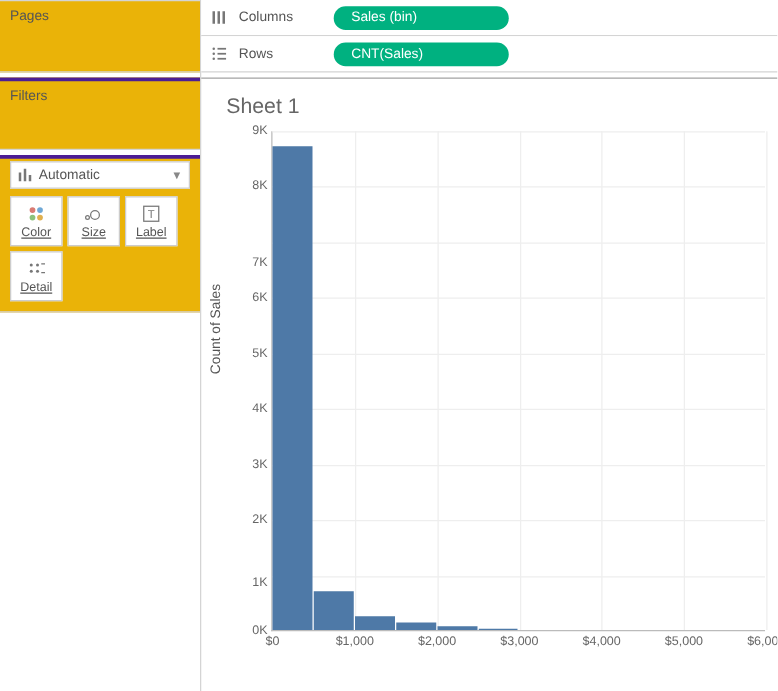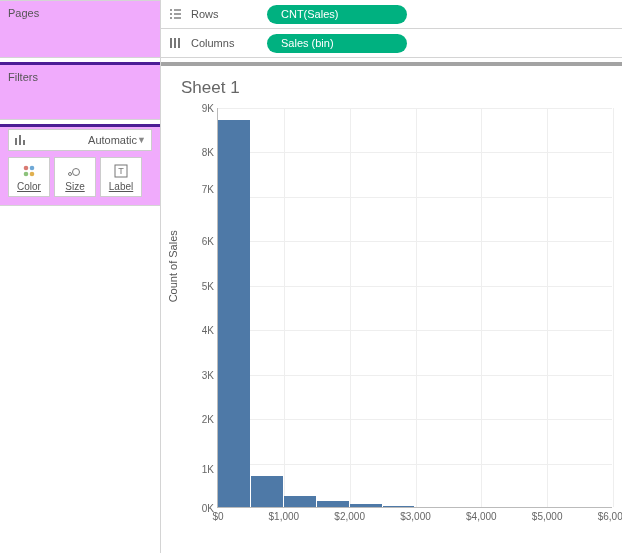--- a/index.html
+++ b/index.html
@@ -1,41 +1,41 @@
 <!DOCTYPE html>
 <html><head>
 <meta charset="utf-8">
 <style>
   * { box-sizing: border-box; margin: 0; padding: 0; font-family: -apple-system, BlinkMacSystemFont, "Segoe UI", Arial, sans-serif; }
   body { width: 622px; height: 553px; background: #fff; font-size: 11px; color: #666; overflow: hidden; }
   .app { display: flex; width: 100%; height: 100%; }
   .left-col { width: 161px; border-right: 1px solid #d4d4d4; display: flex; flex-direction: column; }
-  .card { border: 1px solid #d4d4d4; border-left: none; border-right: none; margin-bottom: 4px; background: #f0abfc; }
+  .card { border: 1px solid #d4d4d4; border-left: none; border-right: none; margin-bottom: 4px; background: #eab308; }
   .card + .card { border-top: 3px solid #4c1d95; }
   .card-title { padding: 6px 8px; font-size: 11px; color: #555; }
   .pages { height: 58px; }
   .filters { height: 58px; }
   .marks { flex: 0 0 auto; }
   .marks .card-title { border-bottom: none; }
   .dropdown { margin: 2px 8px 6px 8px; border: 1px solid #ccc; height: 22px; display: flex; align-items: center; padding: 0 4px; background: #fff; position: relative; }
   .dropdown .dd-icon { width: 14px; display: flex; justify-content: center; }
-  .dropdown .dd-label { flex: 1; padding-left: 4px; font-size: 11px; color: #555; text-align: right; }
+  .dropdown .dd-label { flex: 1; padding-left: 4px; font-size: 11px; color: #555; }
   .dropdown .dd-caret { width: 10px; color: #888; font-size: 9px; }
   .mark-grid { display: flex; flex-wrap: wrap; padding: 0 8px 8px 8px; gap: 4px; }
   .mark-btn { width: 42px; height: 40px; border: 1px solid #ccc; display: flex; flex-direction: column; align-items: center; justify-content: center; gap: 2px; background: #fff; cursor: pointer; }
   .mark-btn .mb-icon { height: 16px; display: flex; align-items: center; justify-content: center; }
   .mark-btn .mb-label { font-size: 10px; color: #555; text-decoration: underline; }
   .right-col { flex: 1; display: flex; flex-direction: column; }
   .shelf-row { height: 29px; border-bottom: 1px solid #d4d4d4; display: flex; align-items: center; padding: 0 6px; gap: 8px; background: #fff; }
   .shelf-row + .shelf-row { }
   .shelf-icon { width: 16px; display: flex; justify-content: center; color: #555; }
   .shelf-label { width: 68px; font-size: 11px; color: #555; }
   .pill { height: 19px; border-radius: 10px; padding: 0 14px; display: flex; align-items: center; color: #fff; font-size: 11px; min-width: 140px; }
   .pill-green { background: #00b180; }
-  .viz-area { flex: 1; padding: 12px 10px 0 10px; border-top: 4px solid #a3a3a3; margin-top: 4px; position: relative; overflow: hidden; }
+  .viz-area { flex: 1; padding: 12px 10px 0 10px; border-top: 1px solid #a3a3a3; margin-top: 4px; position: relative; overflow: hidden; }
   .sheet-title { font-size: 17px; color: #666; font-weight: 400; margin-bottom: 6px; margin-left: 10px; }
   .chart-wrap { position: relative; width: 100%; height: 440px; }
   .y-axis-title { position: absolute; left: -4px; top: 50%; transform: rotate(-90deg) translateX(30%); transform-origin: left top; font-size: 11px; color: #555; white-space: nowrap; }
   .plot { position: absolute; left: 46px; top: 4px; right: 0; bottom: 34px; border-left: 1px solid #bbb; border-bottom: 1px solid #bbb; }
   .grid-v { position: absolute; top: 0; bottom: 0; width: 1px; background: #eee; }
   .grid-h { position: absolute; left: 0; right: 0; height: 1px; background: #eee; }
   .y-tick { position: absolute; right: 100%; padding-right: 4px; font-size: 10px; color: #666; transform: translateY(-50%); white-space: nowrap; padding-left: 48px; }
   .x-tick { position: absolute; top: 100%; padding-top: 4px; font-size: 10px; color: #666; transform: translateX(-50%); white-space: nowrap; }
   .bar { position: absolute; bottom: 0; background: #4e79a7; }
   
@@ -92,53 +92,66 @@
         </div>
         <div class="mark-btn">
           <span class="mb-icon">
             <svg width="14" height="14">
                 <rect x="1" y="1" width="12" height="12" fill="none" stroke="#777"></rect>
                 <text x="7" y="10" text-anchor="middle" font-size="9" fill="#777">T</text>
               </svg>
           </span>
           <span class="mb-label">Label</span>
         </div>
+        <div class="mark-btn">
+          <span class="mb-icon">
+            <svg width="14" height="12">
+                <circle cx="3" cy="3" r="1.2" fill="#777"></circle>
+                <circle cx="8" cy="3" r="1.2" fill="#777"></circle>
+                <circle cx="3" cy="8" r="1.2" fill="#777"></circle>
+                <circle cx="8" cy="8" r="1.2" fill="#777"></circle>
+                <line x1="11" y1="2" x2="14" y2="2" stroke="#777"></line>
+                <line x1="11" y1="9" x2="14" y2="9" stroke="#777"></line>
+              </svg>
+          </span>
+          <span class="mb-label">Detail</span>
+        </div>
       </div>
     </div>
 
   </div>
 
   <div class="right-col">
+    <div class="shelf-row">
+      <span class="shelf-icon icon-bars">
+        <svg width="12" height="12">
+            <rect x="1" y="1" width="2" height="10" fill="#777"></rect>
+            <rect x="5" y="1" width="2" height="10" fill="#777"></rect>
+            <rect x="9" y="1" width="2" height="10" fill="#777"></rect>
+          </svg>
+      </span>
+      <span class="shelf-label">Columns</span>
+      <span class="pill pill-green">
+        <span>Sales (bin)</span>
+      </span>
+    </div>
     <div class="shelf-row">
       <span class="shelf-icon icon-list">
         <svg width="12" height="12">
             <circle cx="2" cy="2" r="1" fill="#777"></circle>
             <rect x="5" y="1.3" width="7" height="1.4" fill="#777"></rect>
             <circle cx="2" cy="6" r="1" fill="#777"></circle>
             <rect x="5" y="5.3" width="7" height="1.4" fill="#777"></rect>
             <circle cx="2" cy="10" r="1" fill="#777"></circle>
             <rect x="5" y="9.3" width="7" height="1.4" fill="#777"></rect>
           </svg>
       </span>
       <span class="shelf-label">Rows</span>
       <span class="pill pill-green">
         <span>CNT(Sales)</span>
-      </span>
-    </div>
-    <div class="shelf-row">
-      <span class="shelf-icon icon-bars">
-        <svg width="12" height="12">
-            <rect x="1" y="1" width="2" height="10" fill="#777"></rect>
-            <rect x="5" y="1" width="2" height="10" fill="#777"></rect>
-            <rect x="9" y="1" width="2" height="10" fill="#777"></rect>
-          </svg>
-      </span>
-      <span class="shelf-label">Columns</span>
-      <span class="pill pill-green">
-        <span>Sales (bin)</span>
       </span>
     </div>
 
     <div class="viz-area">
       <div class="sheet-title">Sheet 1</div>
       <div class="chart-wrap">
         <div class="y-axis-title">Count of Sales</div>
         <div class="plot" id="plot" style="height: 400px;">
             <div class="y-tick" style="top: 400px;">0K</div>
             <div class="grid-h" style="top: 355.556px;"></div>
@@ -147,21 +160,21 @@
             <div class="y-tick" style="top: 311.111px;">2K</div>
             <div class="grid-h" style="top: 266.667px;"></div>
             <div class="y-tick" style="top: 266.667px;">3K</div>
             <div class="grid-h" style="top: 222.222px;"></div>
             <div class="y-tick" style="top: 222.222px;">4K</div>
             <div class="grid-h" style="top: 177.778px;"></div>
             <div class="y-tick" style="top: 177.778px;">5K</div>
             <div class="grid-h" style="top: 133.333px;"></div>
             <div class="y-tick" style="top: 133.333px;">6K</div>
             <div class="grid-h" style="top: 88.8889px;"></div>
-            <div class="y-tick" style="top: 81px;">7K</div>
+            <div class="y-tick" style="top: 105px;">7K</div>
             <div class="grid-h" style="top: 44.4444px;"></div>
             <div class="y-tick" style="top: 44.4444px;">8K</div>
             <div class="grid-h" style="top: 0px;"></div>
             <div class="y-tick" style="top: 0px;">9K</div>
             <div class="x-tick" style="left: 0px;">$0</div>
             <div class="grid-v" style="left: 65.8333px;"></div>
             <div class="x-tick" style="left: 65.8333px; text-align: center;">$1,000</div>
             <div class="grid-v" style="left: 131.667px;"></div>
             <div class="x-tick" style="left: 131.667px;">$2,000</div>
             <div class="grid-v" style="left: 197.5px;"></div>

